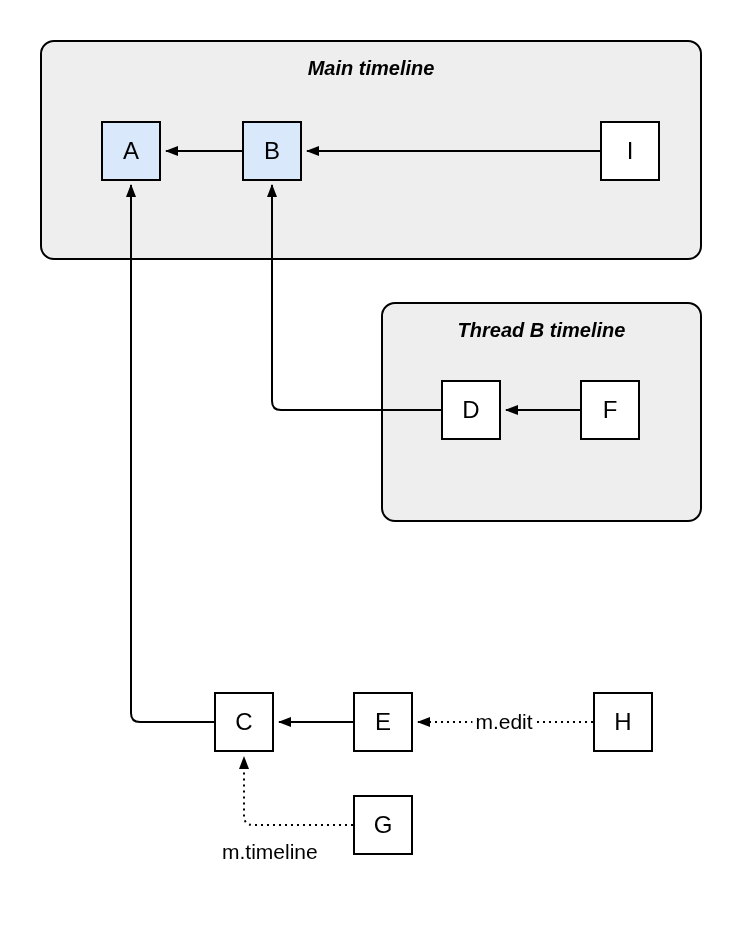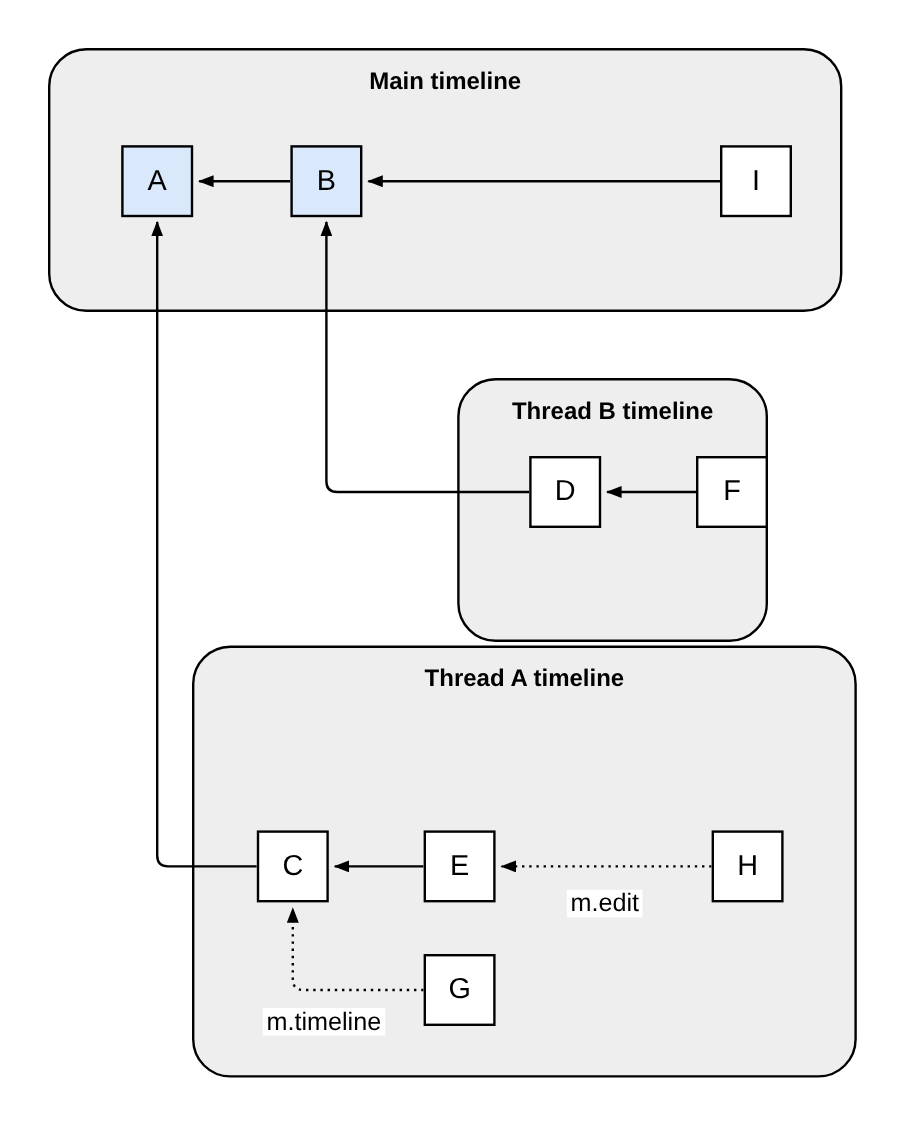--- a/index.html
+++ b/index.html
@@ -8,33 +8,34 @@
     width: 756px;
     height: 942px;
     background: #ffffff;
     font-family: "Liberation Sans", sans-serif;
     overflow: hidden;
   }
   .container {
     position: absolute;
     background: #eeeeee;
     border: 2px solid #000000;
-    border-radius: 32px;
+    border-radius: 14px;
     box-sizing: border-box;
     z-index: 1;
+    font-style: italic;
   }
   .container-title {
     text-align: center;
     font-weight: bold;
     font-size: 20px;
     color: #000000;
     padding-top: 15px;
   }
   #container-main     { left: 40px;  top: 40px;  width: 662px; height: 220px; }
-  #container-thread-b { left: 381px; top: 315px; width: 259px; height: 220px; }
+  #container-thread-b { left: 381px; top: 302px; width: 321px; height: 220px; }
   #container-thread-a { left: 160px; top: 538px; width: 554px; height: 360px; }
 
   .edges-layer {
     position: absolute;
     left: 0; top: 0;
     width: 756px; height: 942px;
     z-index: 2;
     pointer-events: none;
   }
   .edge {
@@ -75,40 +76,37 @@
     position: absolute;
     background: #ffffff;
     color: #000000;
     font-size: 21px;
     line-height: 1.1;
     padding: 0 3px;
     z-index: 4;
     white-space: nowrap;
   }
   #label-edit {
-    left: 504px; top: 753px;
+    left: 504px; top: 722px;
     transform: translate(-50%, -50%);
   }
   #label-reaction {
     left: 219px; top: 840px;
   }
 </style>
 </head>
 <body>
 
 <div class="stage">
 
   <div class="container" id="container-main">
     <div class="container-title">Main timeline</div>
   </div>
   <div class="container" id="container-thread-b">
     <div class="container-title">Thread B timeline</div>
-  </div>
-  <div class="container" id="container-thread-a">
-    <div class="container-title">Thread A timeline</div>
   </div>
 
   <svg class="edges-layer" width="756" height="942" viewBox="0 0 756 942" xmlns="http://www.w3.org/2000/svg">
     <defs>
       <marker id="arrowhead" markerUnits="userSpaceOnUse" markerWidth="13" markerHeight="10" refX="12" refY="5" orient="auto">
         <path d="M0,0 L13,5 L0,10 Z" fill="#000000"></path>
       </marker>
     </defs>
 
     <path class="edge" d="M 242 151 L 166 151" marker-end="url(#arrowhead)"></path>

